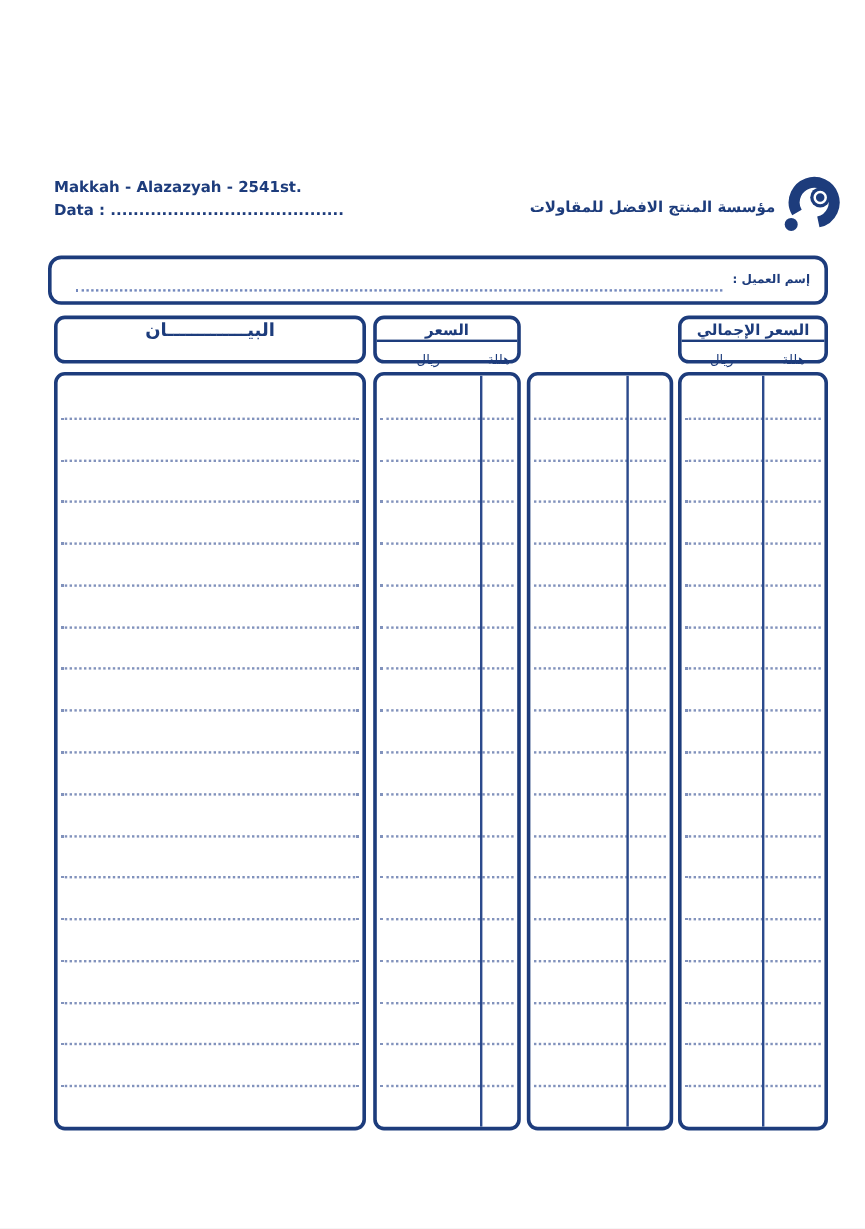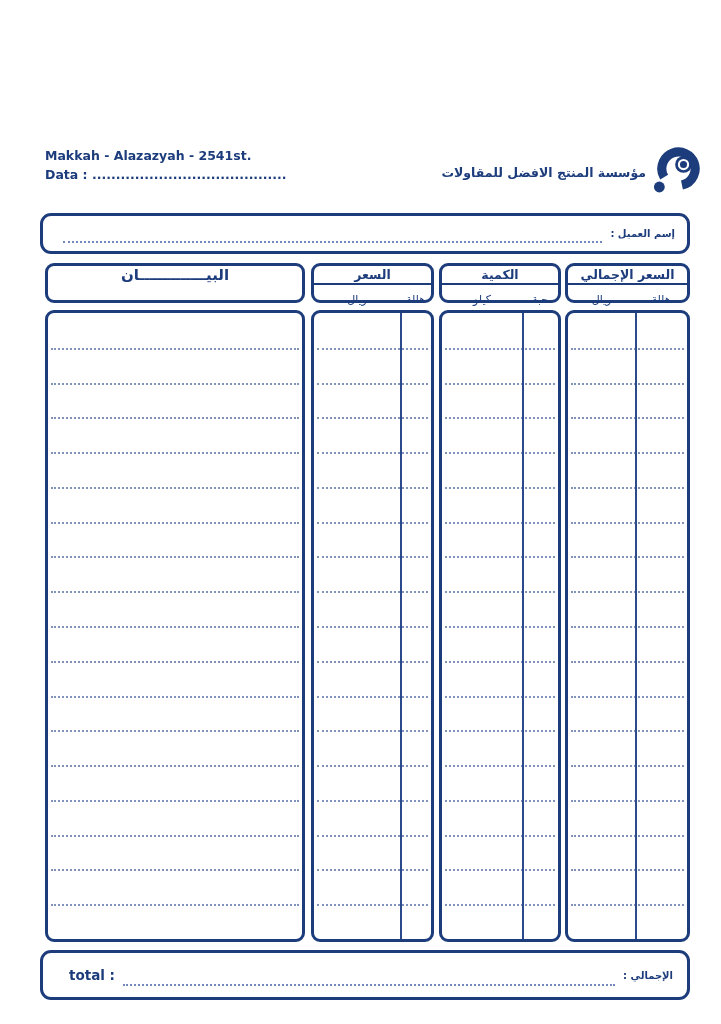--- a/index.html
+++ b/index.html
@@ -89,27 +89,20 @@
   </div>
 
   <div class="thead-box grp col-g1">
     <div class="title" dir="rtl">السعر</div>
     <div class="subs">
       <span style="left:0;width:86px;" dir="rtl">ريال</span>
       <span style="left:86px;right:0;" dir="rtl">هللة</span>
     </div>
   </div>
 
-  <div class="thead-box grp col-g2">
-    <div class="title" dir="rtl">الكمية</div>
-    <div class="subs">
-      <span style="left:0;width:80px;" dir="rtl">كيلو</span>
-      <span style="left:80px;right:0;" dir="rtl">حبة</span>
-    </div>
-  </div>
 
   <div class="thead-box grp col-g3">
     <div class="title" dir="rtl">السعر الإجمالي</div>
     <div class="subs">
       <span style="left:0;width:67px;" dir="rtl">ريال</span>
       <span style="left:67px;right:0;" dir="rtl">هللة</span>
     </div>
   </div>
 
   <div class="tbody-box col-desc">
@@ -185,19 +178,14 @@
       <div class="rowline" style="top: 61.1111%;"></div>
       <div class="rowline" style="top: 66.6667%;"></div>
       <div class="rowline" style="top: 72.2222%;"></div>
       <div class="rowline" style="top: 77.7778%;"></div>
       <div class="rowline" style="top: 83.3333%;"></div>
       <div class="rowline" style="top: 88.8889%;"></div>
       <div class="rowline" style="top: 94.4444%;"></div>
       <div class="vdiv" style="left: 67px;"></div>
     </div>
 
-  <div class="bar totalbar">
-    <span class="lbl-en">total :</span>
-    <span class="leader"></span>
-    <span class="lbl-ar" dir="rtl">الإجمالي :</span>
-  </div>
 
 </div>
 
 </body></html>

